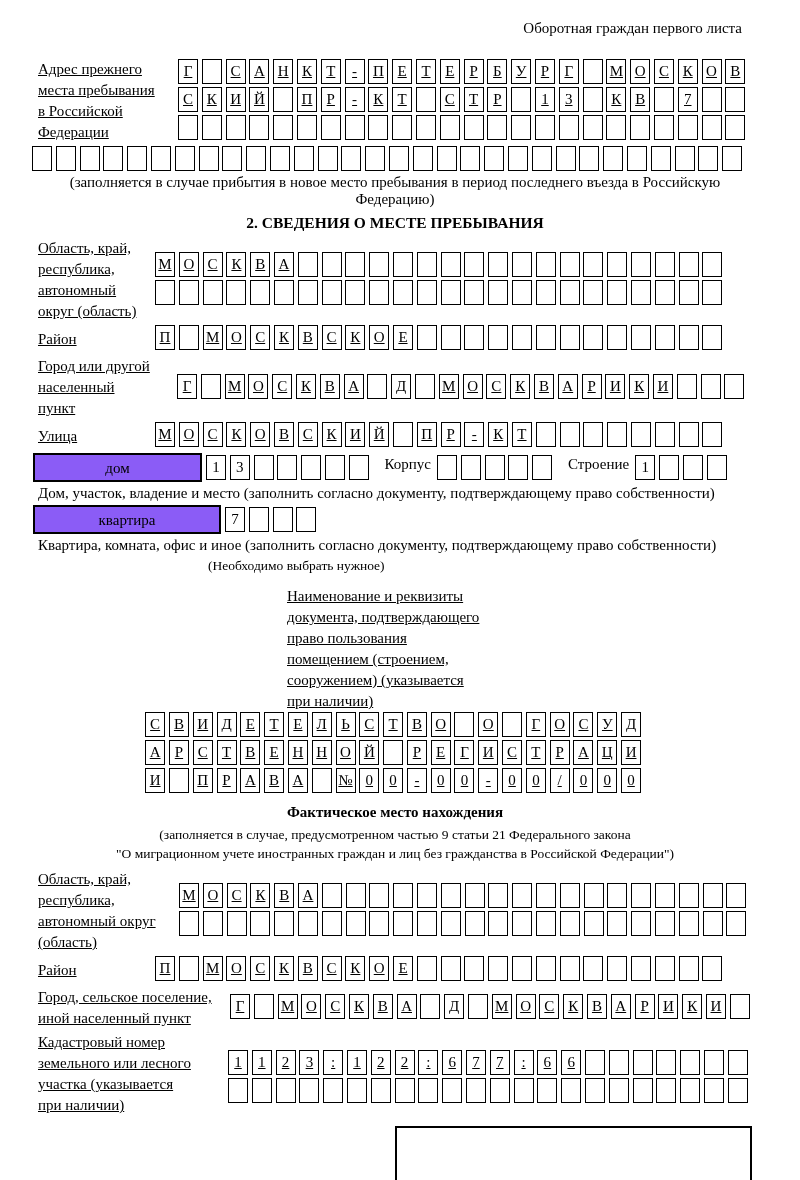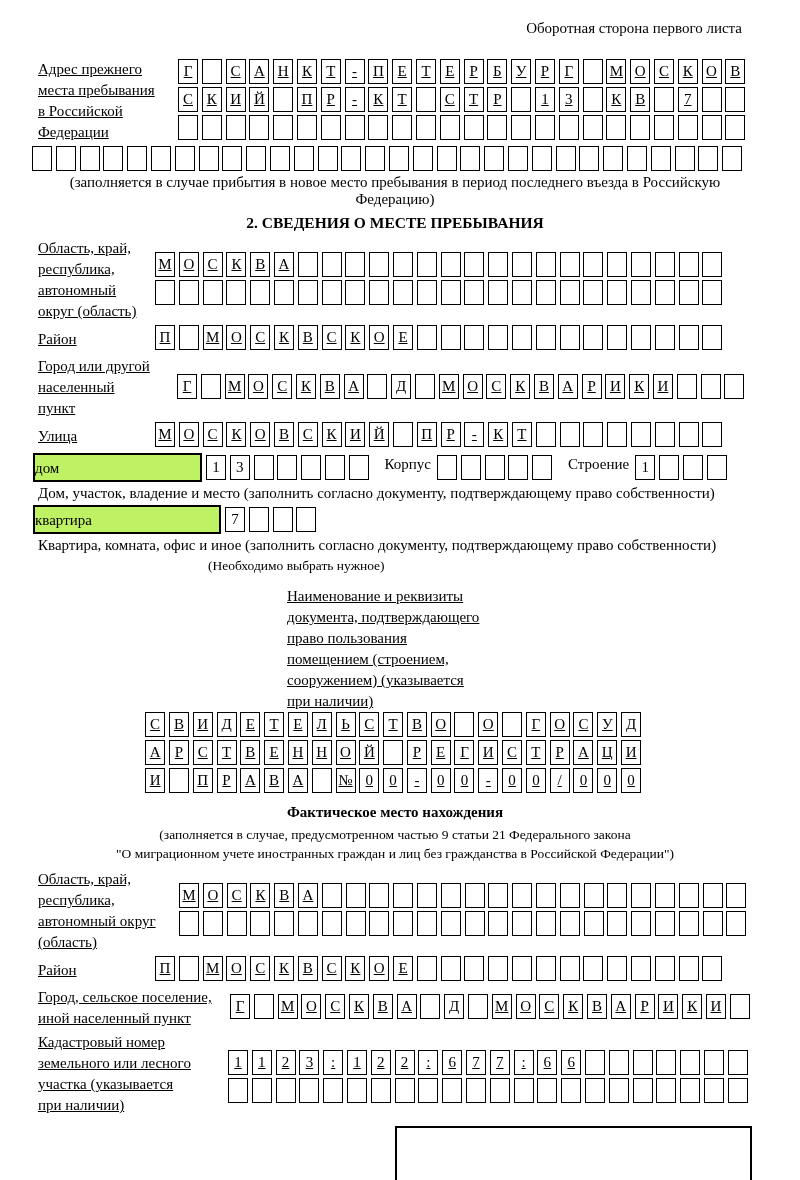--- a/index.html
+++ b/index.html
@@ -22,42 +22,42 @@
   }
   .fullrow{margin-left:-6px;margin-top:1px;}
   .note{font-size:15px;line-height:17px;margin:1px 0 3px 0;}
   .center{text-align:center;}
   h2{font-size:15.5px;text-align:center;margin:6px 0 6px 0;font-weight:bold;}
   .facthead{font-size:15px;text-align:center;margin:8px 0 4px 0;font-weight:bold;}
   .factnote{font-size:13.5px;line-height:19px;text-align:center;white-space:pre-line;margin-bottom:6px;}
   .domrow{display:flex;align-items:flex-start;margin-left:-5px;margin-bottom:2px;}
   .rect{
     box-sizing:border-box;border:2px solid #000;height:29px;
-    text-align:left;line-height:26px;font-size:15px;background:#bef264;flex:0 0 auto;margin-right:4px;
+    text-align:center;line-height:26px;font-size:15px;background:#8b5cf6;flex:0 0 auto;margin-right:4px;
   }
   .rect-dom{width:169px;} .rect-kv{width:188px;}
   .inlinelabel{flex:0 0 auto;margin:3px 6px 0 12px;font-size:15px;}
   .mestorow{display:flex;align-items:center;margin:4px 0 2px 0;}
   .checkbox{
     box-sizing:border-box;flex:0 0 auto;width:21px;height:24px;border:1.7px solid #000;
     text-align:center;line-height:21px;font-size:15px;margin:0 10px 0 6px;background:#fff;
   }
   .optlabel{margin-right:14px;}
   .mestonote{margin-left:170px;font-size:13.5px;}
   .stamp{
     box-sizing:border-box;width:357px;height:175px;border:2px solid #000;
     margin-left:357px;margin-top:10px;background:#fff;
   }
   .mt8{margin-top:12px;flex-direction:column;}
   .rows-pad{padding-top:7px;}
 </style>
 </head>
 <body>
 
-<div class="corner">Оборотная сторона первого листа</div>
+<div class="corner">Оборотная граждан первого листа</div>
 
 <section>
   <div class="field">
     <div class="flabel w140">Адрес прежнего
 места пребывания
 в Российской
 Федерации</div>
     <div class="rows">
       <div class="cellrow">
           <span class="cell">Г</span>

